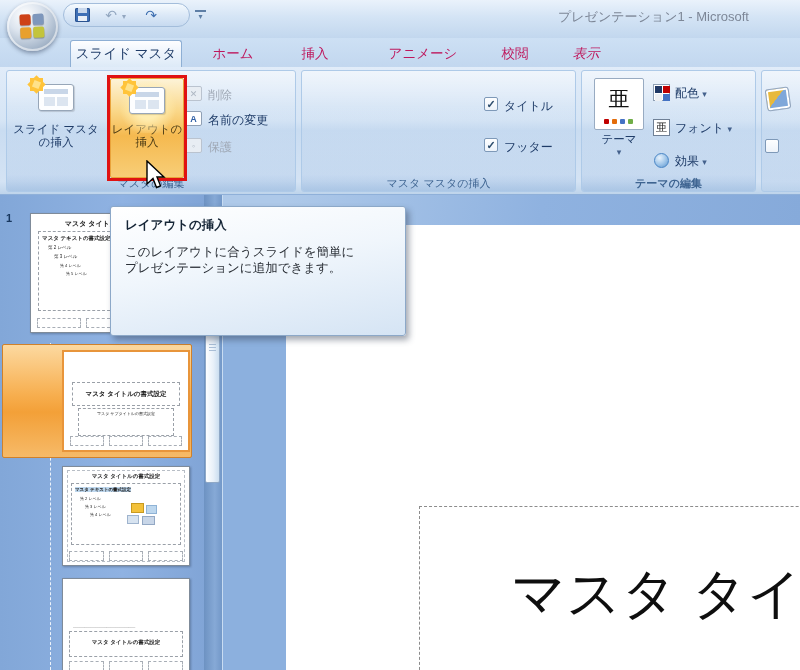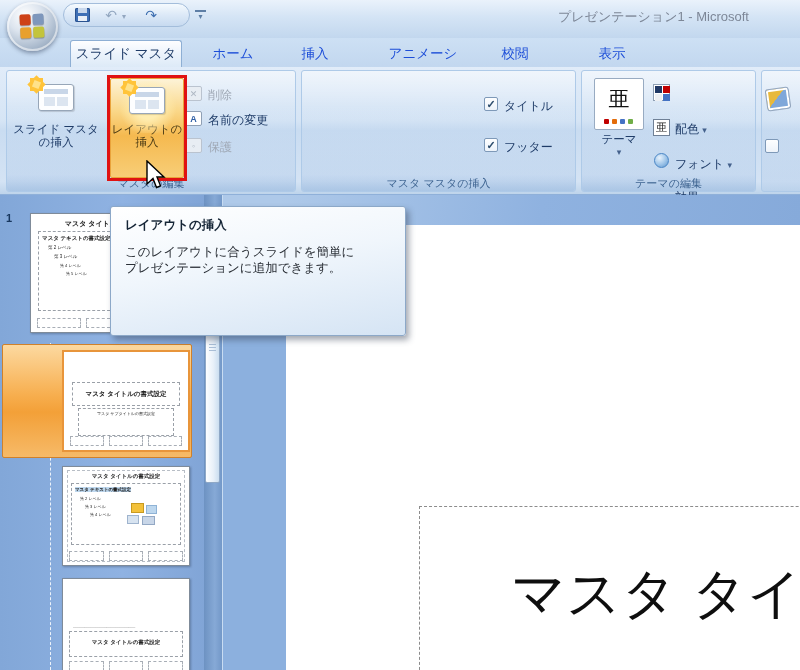--- a/index.html
+++ b/index.html
@@ -30,21 +30,21 @@
   .floppy::before { content:""; position:absolute; left:3px; top:0; width:9px; height:5px; background:#C9D8EC; }
   .floppy::after  { content:""; position:absolute; left:3px; bottom:1px; width:9px; height:5px; background:#E9EFF7; }
   .undo-ic { left:36px; color:#93A7C0; }
   .undo-caret { position:absolute; left:58px; top:8px; font-size:8px; color:#93A7C0; }
   .redo-ic { left:76px; color:#3E6FB0; }
   .qat-more { position:absolute; left:195px; top:10px; width:11px; height:12px;
     border-top:2px solid #5E7FA6; font-size:8px; color:#5E7FA6; text-align:center; line-height:10px; }
   
   .tabrow { position:absolute; left:0; top:38px; width:800px; height:29px;
     background:linear-gradient(#CDE0F4,#C2D7EF); }
-  .tab { position:absolute; top:45px; font-size:13.5px; color:#1d4ed8; text-align:center; }
+  .tab { position:absolute; top:45px; font-size:13.5px; color:#be185d; text-align:center; }
   .tab-active-box { position:absolute; left:70px; top:40px; width:112px; height:27px;
     background:linear-gradient(#FEFEFF,#EDF4FC 45%,#DDEAF7);
     border:1px solid #8EAFD4; border-bottom:none; border-radius:3px 3px 0 0;
     font-size:13.5px; color:#1F3C68; text-align:center; line-height:25px; z-index:2; }
   
   .ribbon { position:absolute; left:0; top:67px; width:800px; height:128px;
     background:linear-gradient(180deg,#E1ECF9,#D6E5F5 42%,#C9DCF1 50%,#D4E3F4 90%,#BED4EB);
     border-bottom:1px solid #8FB0D9; }
   .rgroup { position:absolute; top:70px; height:122px; border:1px solid #AECAE8; border-radius:3px;
     background:linear-gradient(rgba(255,255,255,.5),rgba(255,255,255,0) 30%,rgba(173,200,232,.35) 88%); }
@@ -95,21 +95,21 @@
     box-shadow:12px 0 0 #C6CFDA; }
   .bigbtn.disabled { color:#9FA8B5; }
   
   .theme-panel { position:relative; margin:0 auto; width:50px; height:52px; background:#fff;
     border:1px solid #98ABC2; border-radius:2px; }
   .theme-glyph { font-size:21px; color:#111; line-height:40px; }
   .theme-dots { position:absolute; left:9px; bottom:5px; display:flex; gap:3px; }
   .theme-dots i { width:5px; height:5px; border-radius:1px; }
   .td1{background:#C00000;} .td2{background:#E36C09;} .td3{background:#4472C4;} .td4{background:#70AD47;}
   .theme-row { position:absolute; height:20px; font-size:12px; color:#1F3C68; white-space:nowrap; }
-  .theme-row .lbl { position:absolute; left:22px; top:1px;margin-top:36px; }
+  .theme-row .lbl { position:absolute; left:22px; top:1px; }
   .caret { font-size:9px; color:#44618C; }
   .colors-ic { position:absolute; left:0; top:0; width:17px; height:17px;
     display:grid; grid-template-columns:7px 7px; grid-template-rows:7px 7px; gap:1px; padding:1px;
     background:#fff; border:1px solid #8FA0B5; }
   .c1{background:#203864;} .c2{background:#C00000;} .c3{background:#EDEFF2;} .c4{background:#4472C4;}
   .fonts-ic { position:absolute; left:0; top:0; width:17px; height:17px; background:#fff;
     border:1px solid #6F8096; font-size:11px; line-height:15px; text-align:center; color:#222; }
   .effects-ic { position:absolute; left:1px; top:1px; width:15px; height:15px; border-radius:50%;
     background:radial-gradient(circle at 35% 30%,#E8F2FC,#9CC3E8 55%,#5C93CC); border:1px solid #4A86C6; }
   
@@ -192,21 +192,21 @@
     <div class="qat-btn redo-ic">↷</div>
   </div>
   <div class="qat-more">▾</div>
 
   <div class="tabrow"></div>
   <div class="tab-active-box">スライド マスタ</div>
   <div class="tab" style="left:210px;width:46px;">ホーム</div>
   <div class="tab" style="left:300px;width:30px;">挿入</div>
   <div class="tab" style="left:384px;width:78px;">アニメーション</div>
   <div class="tab" style="left:497px;width:36px;font-family:Liberation Mono, monospace;">校閲</div>
-  <div class="tab" style="left:594px;width:36px;">表示</div>
+  <div class="tab" style="left:568px;width:36px;font-style:italic;">表示</div>
 
   <div class="ribbon"></div>
 
   <div class="rgroup" style="left:6px;width:290px;">
     <div class="rgroup-label">マスタの編集</div>
   </div>
   <div class="bigbtn" style="left:10px;top:76px;width:92px;">
     <div style="position:relative;height:44px;padding-top:8px;">
       <span class="burst" style="left:20px;top:2px;"></span>
       <div class="slide-ic">
@@ -244,21 +244,21 @@
   </div>
 
   <div class="rgroup" style="left:301px;width:275px;">
     <div class="rgroup-label">マスタ マスタの挿入</div>
   </div>
   <div class="chk" style="left:484px;top:97px;">✓</div>
   <div class="chk-lbl" style="left:504px;top:98px;">タイトル</div>
   <div class="chk" style="left:484px;top:138px;">✓</div>
   <div class="chk-lbl" style="left:504px;top:139px;">フッター</div>
 
-  <div class="rgroup" style="left:581px;width:175px;">
+  <div class="rgroup" style="left:581px;width:175px;font-weight:bold;">
     <div class="rgroup-label">テーマの編集</div>
   </div>
   <div class="bigbtn" style="left:587px;top:78px;width:64px;">
     <div class="theme-panel">
       <div class="theme-glyph">亜</div>
       <div class="theme-dots">
           <i class="td1"></i>
           <i class="td2"></i>
           <i class="td3"></i>
           <i class="td4"></i>

